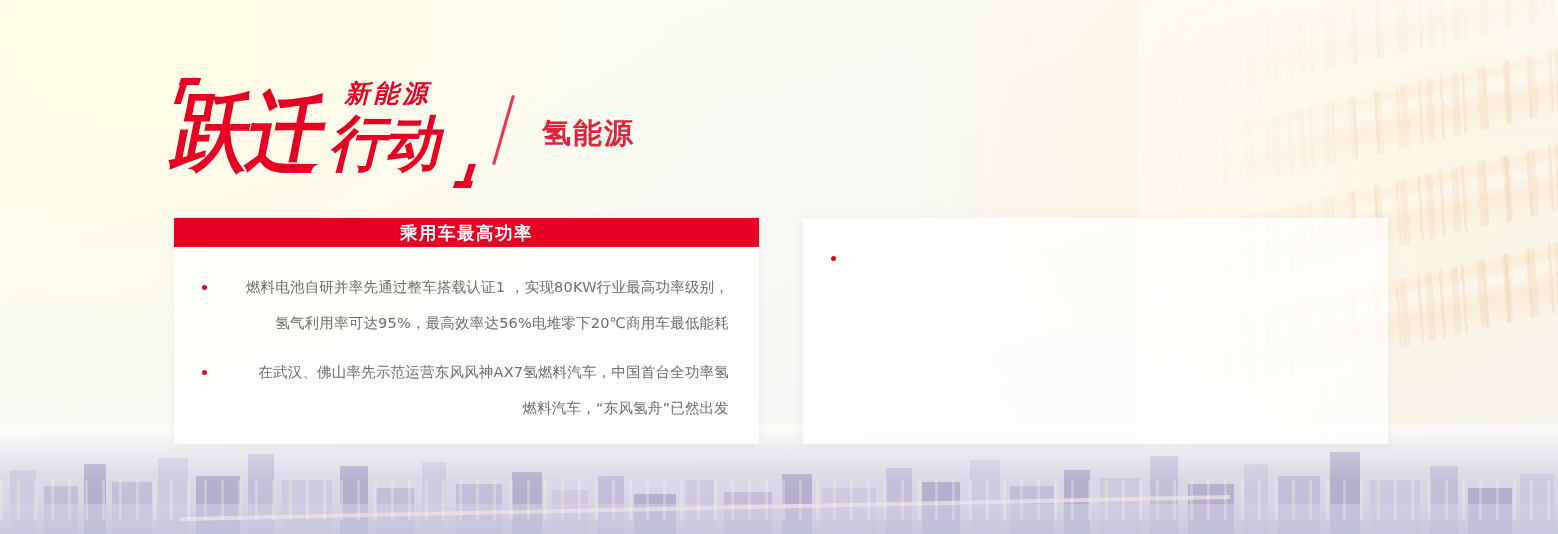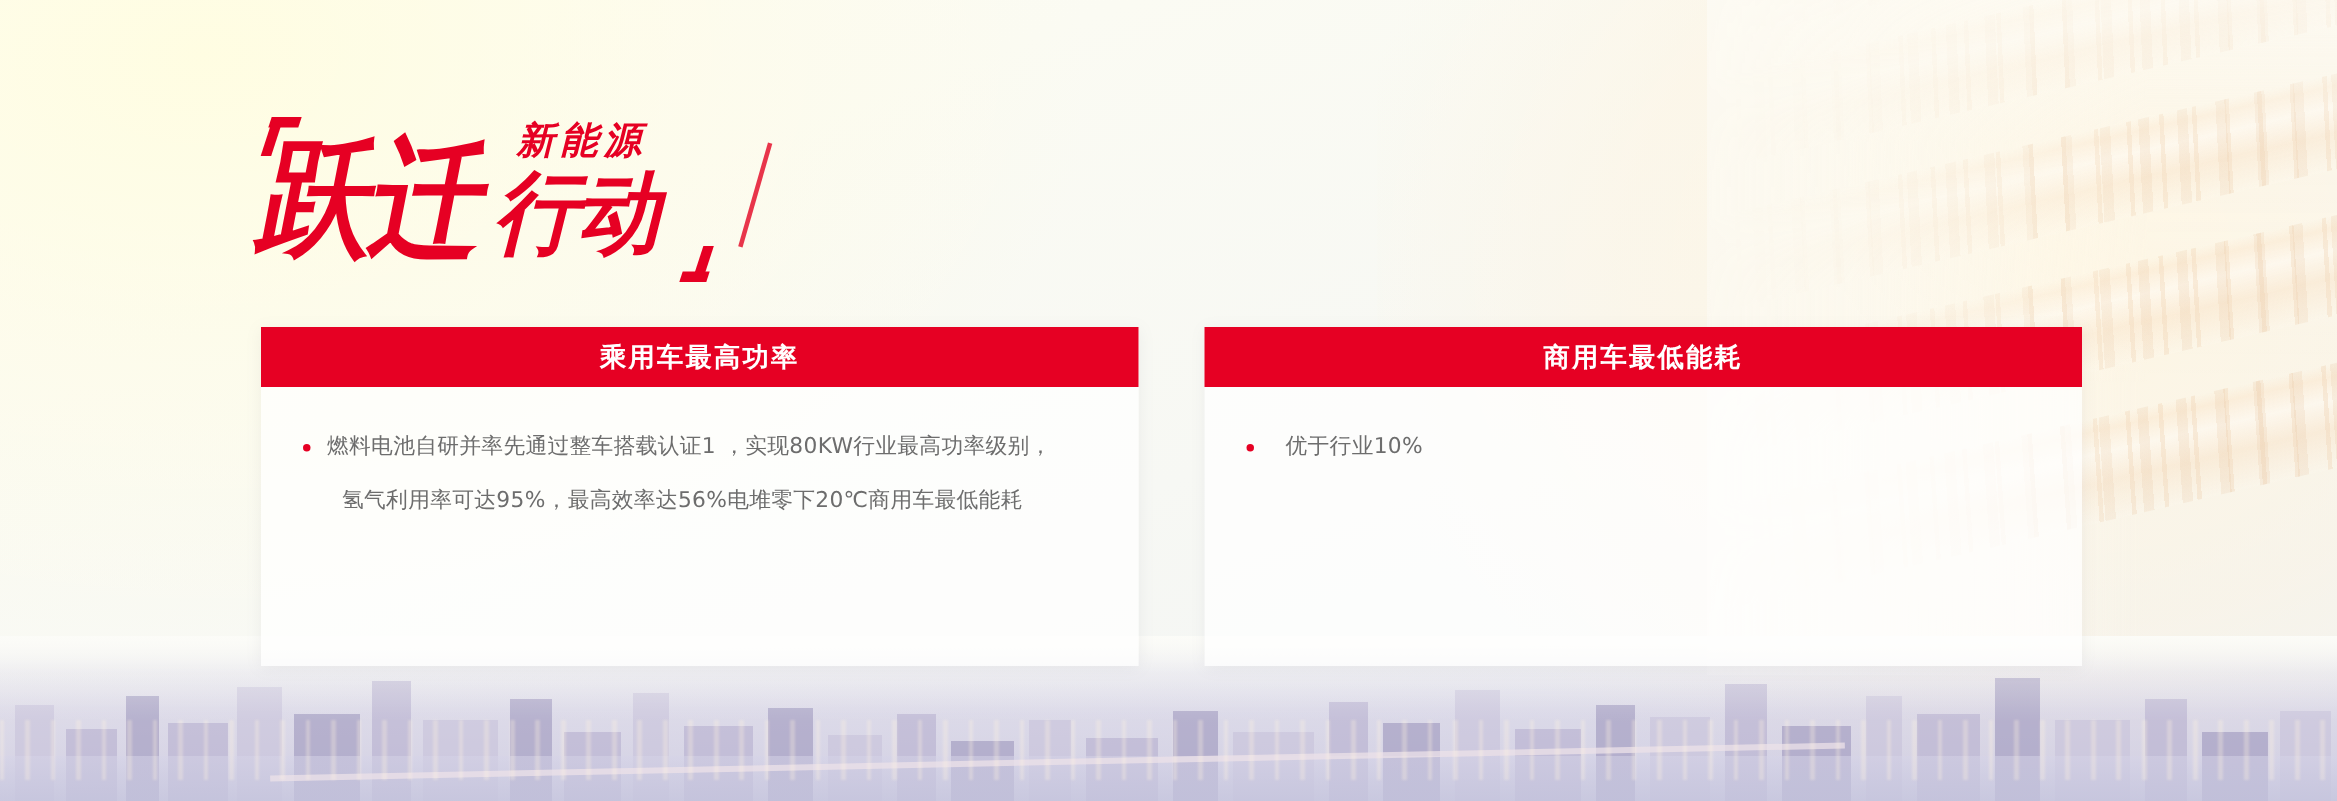--- a/index.html
+++ b/index.html
@@ -190,21 +190,21 @@
     box-shadow:0 1px 10px rgba(130,130,150,.10);
     display:flex; flex-direction:column;
   }
   .card-header{
     height:40px; background:#e60023;
     display:flex; align-items:center; justify-content:center;
     color:#fff; font-size:17.5px; font-weight:700; letter-spacing:1.5px;
     font-family:"DejaVu Sans","Liberation Sans",sans-serif;
   }
   .card-body{
-    flex:1; padding:22px 30px 18px 26px;
+    flex:1; padding:22px 30px 18px 26px;text-align:right;
   }
   .bullet-item{
     position:relative; padding-left:18px; margin-bottom:13px;
     font-family:"DejaVu Sans","Liberation Sans",sans-serif;
     font-size:14.5px; color:#6d6d6d; line-height:36px;
     letter-spacing:.2px;
   }
   .bullet-item:last-child{ margin-bottom:0; }
   .bullet-dot{
     position:absolute; left:2px; top:16px;
@@ -296,39 +296,43 @@
 
   <div class="logo-block">
     <div class="brand">
       <span class="bracket-open"></span>
       <span class="brand-main">跃迁</span>
       <span class="brand-sub">新能源</span>
       <span class="brand-action">行动</span>
       <span class="bracket-close"></span>
     </div>
     <div class="divider-slash"></div>
+    <div class="sub-brand">氢能源</div>
   </div>
 
   <div class="cards">
 
     <div class="card">
       <div class="card-header">乘用车最高功率</div>
       <div class="card-body">
         <div class="bullet-item">
           <span class="bullet-dot"></span>
           <span class="bullet-line">燃料电池自研并率先通过整车搭载认证1 ，实现80KW行业最高功率级别，</span>
           <span class="bullet-line cont">氢气利用率可达95%，最高效率达56%电堆零下20℃商用车最低能耗</span>
         </div>
+        <div class="bullet-item">
+          <span class="bullet-dot"></span>
+          <span class="bullet-line">在武汉、佛山率先示范运营东风风神AX7氢燃料汽车，中国首台全功率氢</span>
+          <span class="bullet-line cont">燃料汽车，“东风氢舟”已然出发</span>
+        </div>
       </div>
     </div>
 
     <div class="card">
-      <div class="card-header">商用车最低能耗</div>
       <div class="card-body">
         <div class="bullet-item">
           <span class="bullet-dot"></span>
-          <span class="bullet-line cont">优于行业10%</span>
         </div>
       </div>
     </div>
 
   </div>
 </div>
 
 </body></html>

